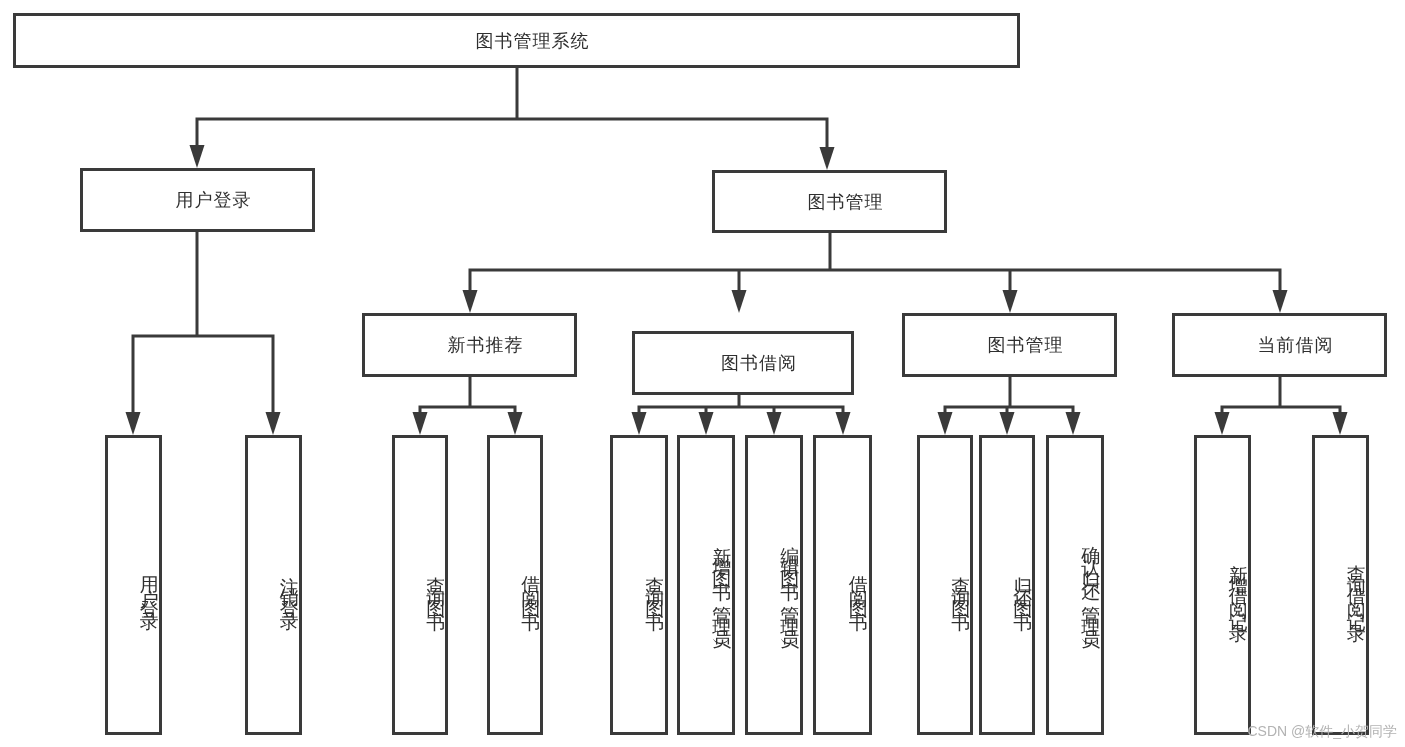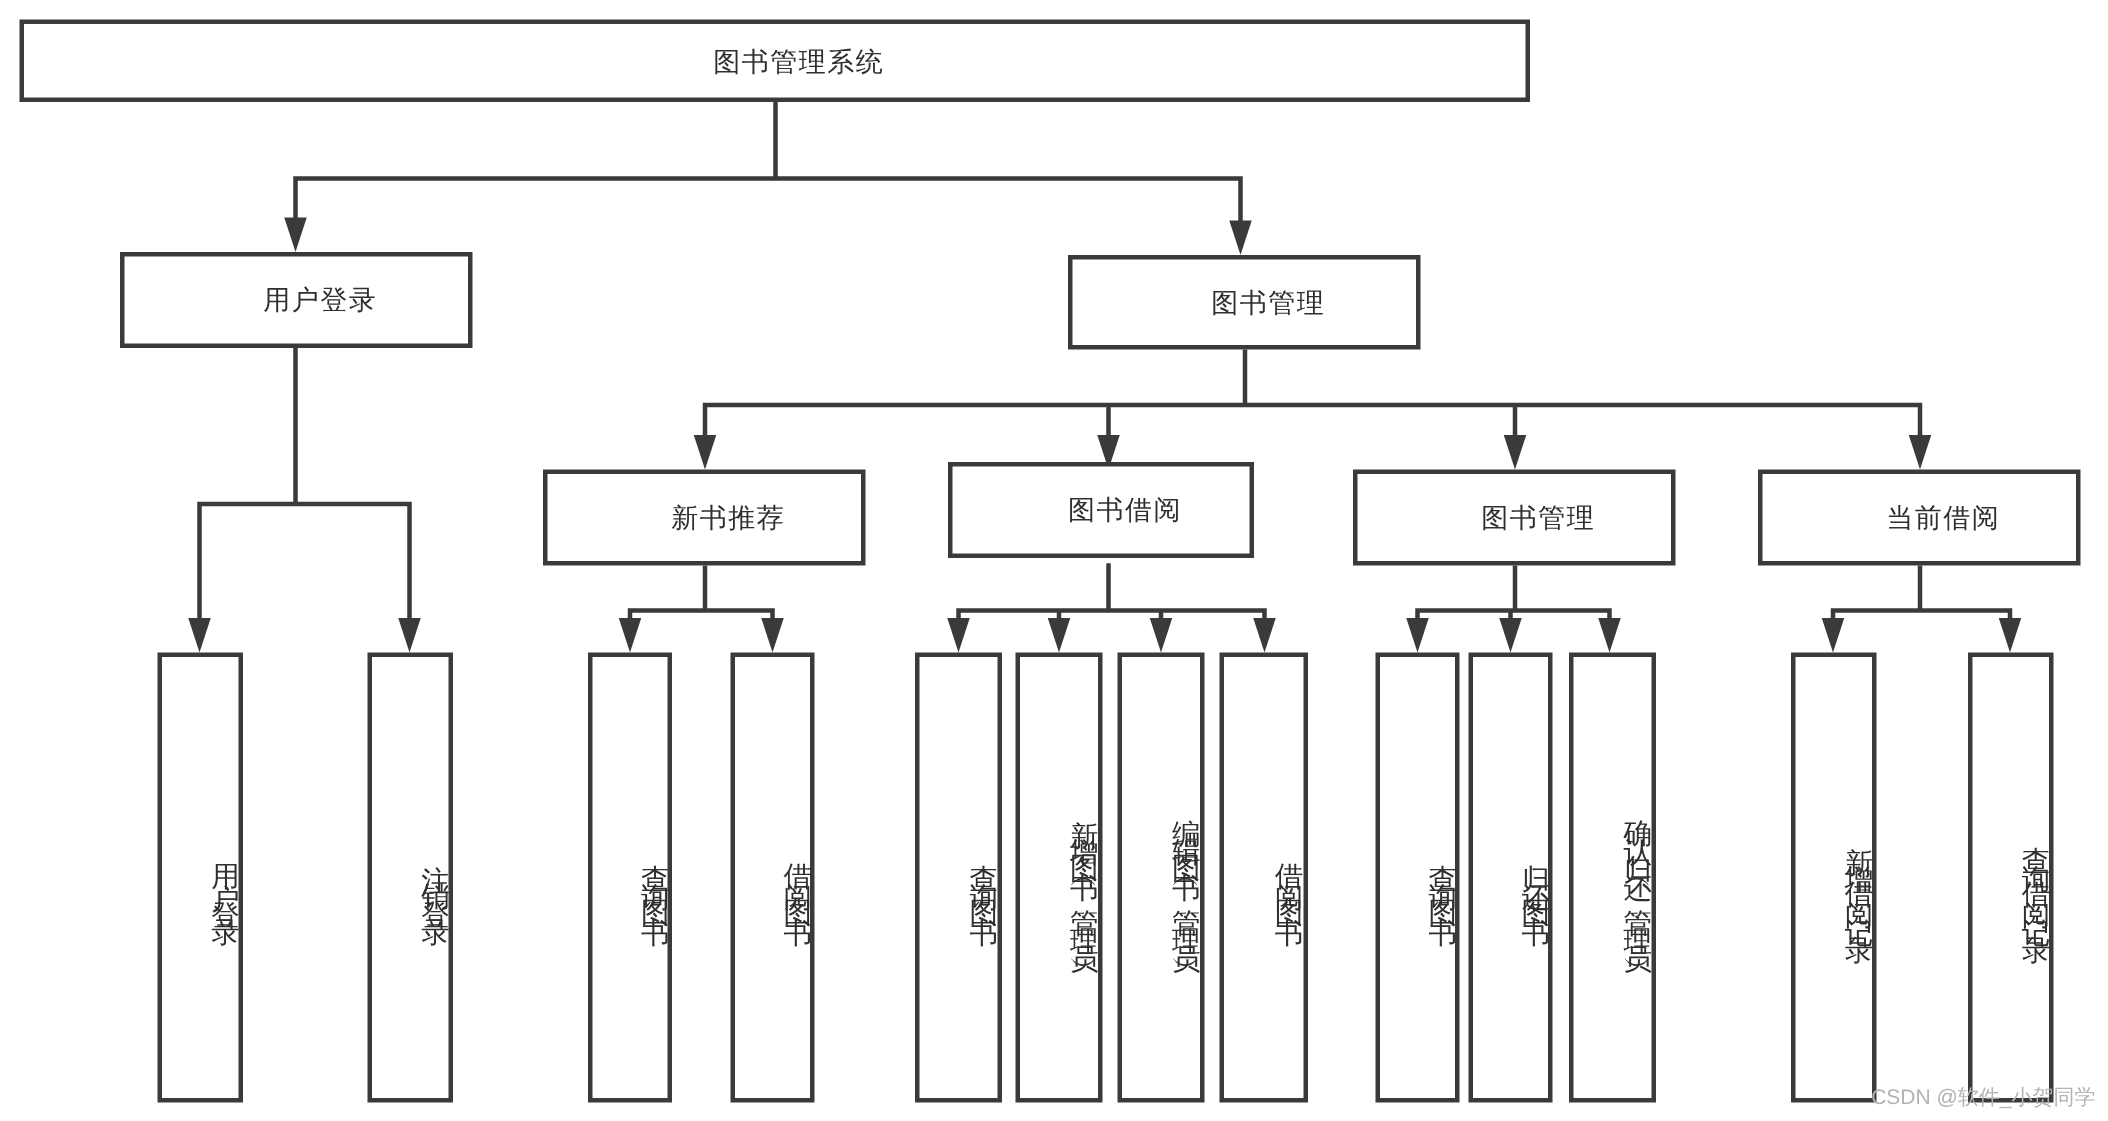--- a/index.html
+++ b/index.html
@@ -95,21 +95,21 @@
       <path d="M1332.5 412 L1347.5 412 L1340 435 Z"></path>
     </g>
   </svg>
 
   <div class="node h-node" style="left:13px; top:13px; width:1007px; height:55px;">图书管理系统</div>
 
   <div class="node h-node" style="left:80px; top:168px; width:235px; height:64px;">用户登录</div>
   <div class="node h-node" style="left:712px; top:170px; width:235px; height:63px;">图书管理</div>
 
   <div class="node h-node" style="left:362px; top:313px; width:215px; height:64px;">新书推荐</div>
-  <div class="node h-node" style="left:632px; top:308px; width:204px; height:64px;">图书借阅</div>
+  <div class="node h-node" style="left:632px; top:331px; width:222px; height:64px;">图书借阅</div>
   <div class="node h-node" style="left:902px; top:313px; width:215px; height:64px;">图书管理</div>
   <div class="node h-node" style="left:1172px; top:313px; width:215px; height:64px;">当前借阅</div>
 
   <div class="node v-node" style="left:105px; top:435px; width:57px; height:300px;">
     <span>用户登录</span>
   </div>
   <div class="node v-node" style="left:245px; top:435px; width:57px; height:300px;">
     <span>注销登录</span>
   </div>
 

